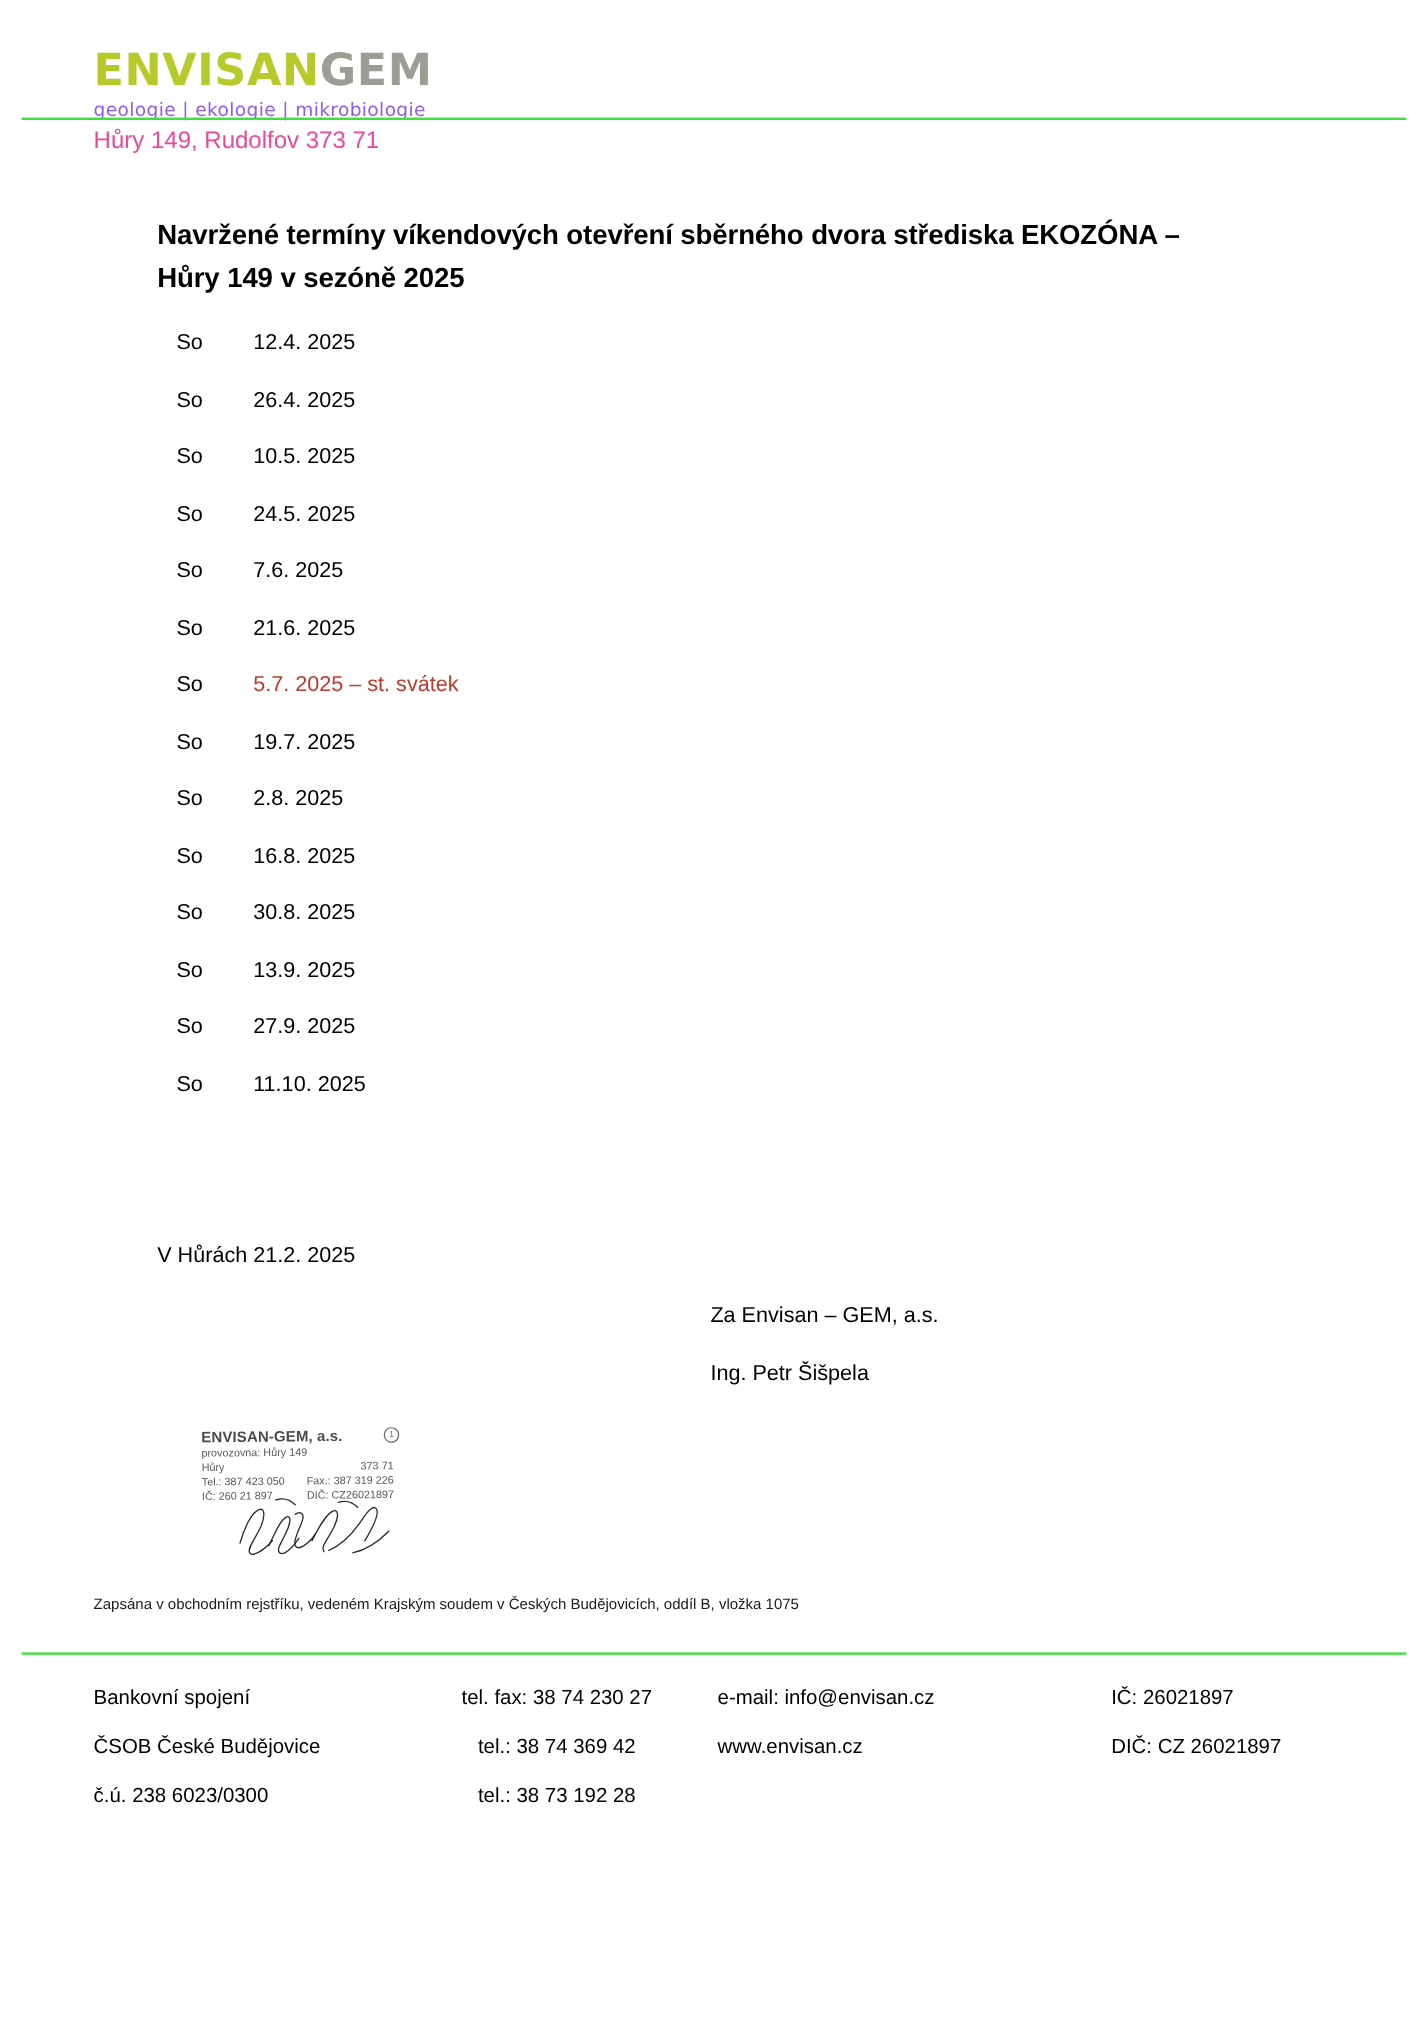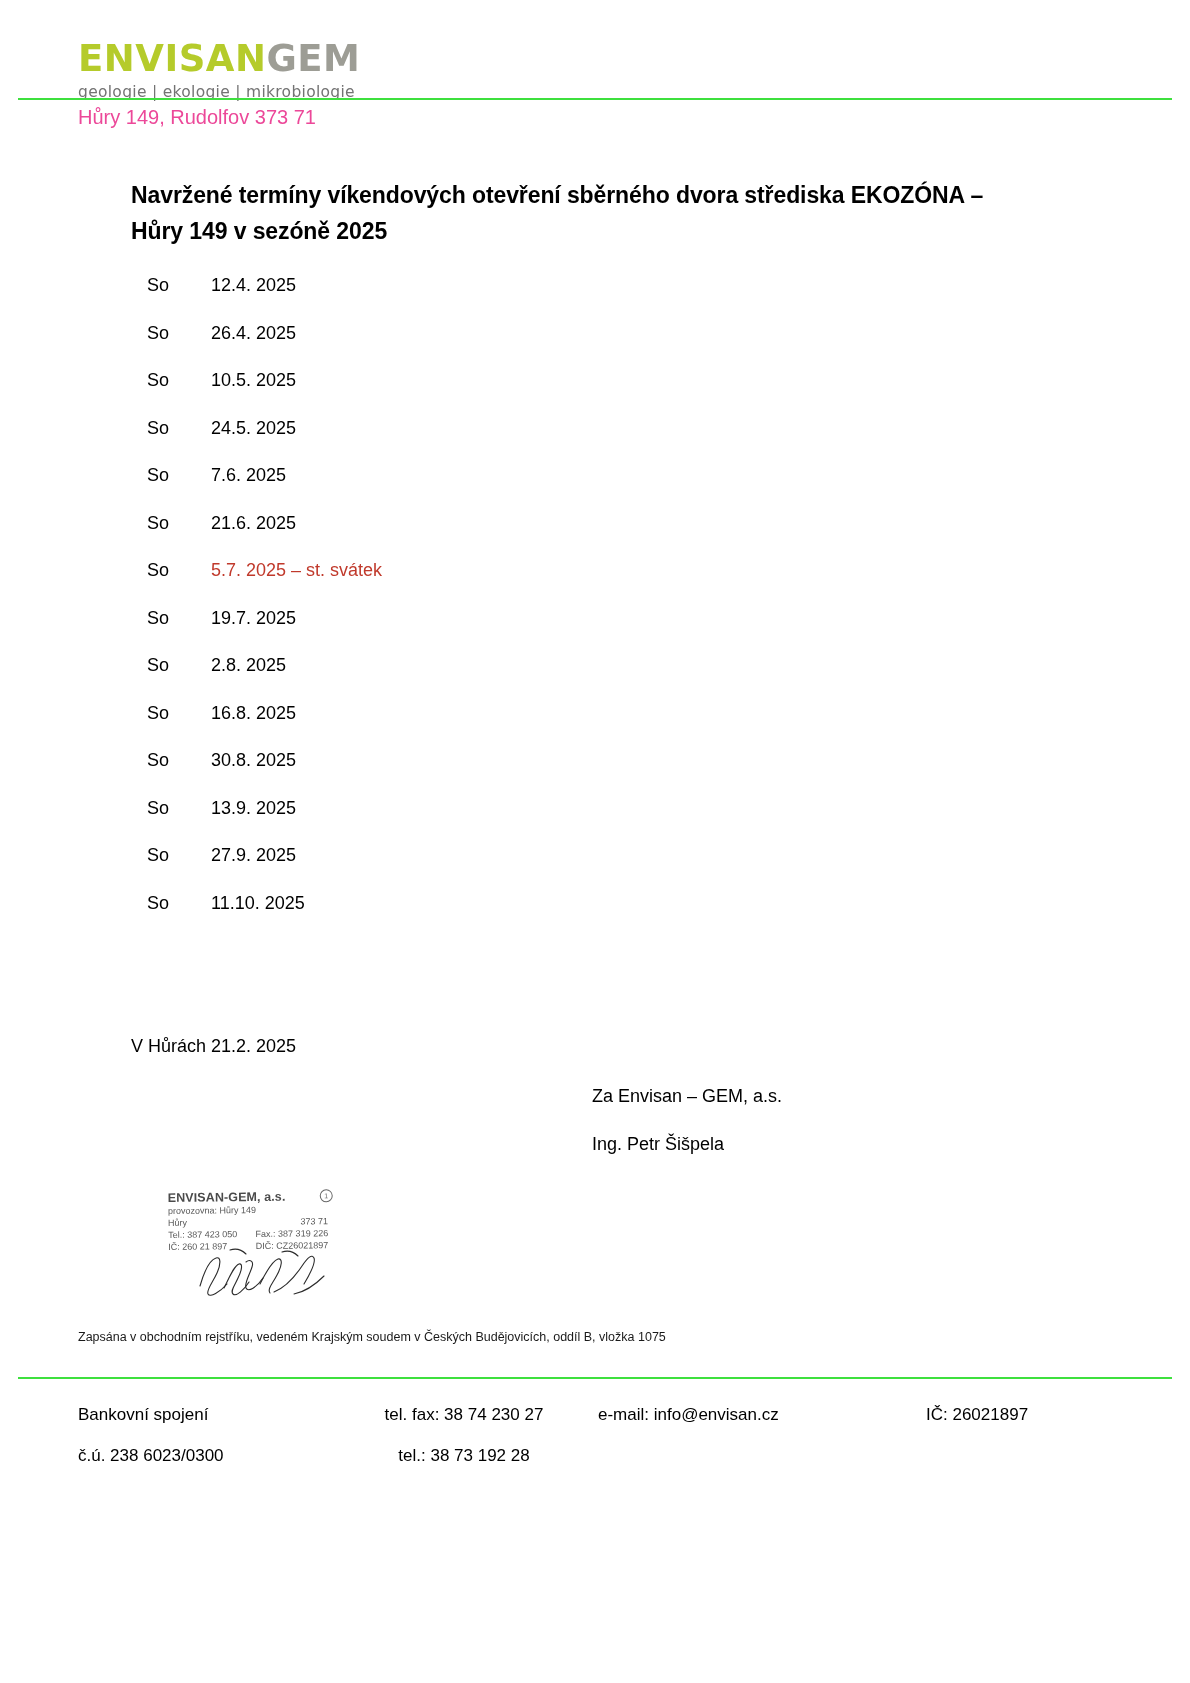--- a/index.html
+++ b/index.html
@@ -38,21 +38,21 @@
     font-weight: 700;
     letter-spacing: 0.5px;
     line-height: 1;
     white-space: nowrap;
   }
   .logo-envisan { color: #b5cb2b; }
   .logo-gem { color: #9d9d95; }
   .logo-tagline {
     font-family: "DejaVu Sans", sans-serif;
     font-size: 15.5px;
-    color: #737373;
+    color: #8b5cf6;
     letter-spacing: 0.3px;
     margin-top: 6px;
     white-space: nowrap;
   }
   .rule-top {
     position: absolute;
     left: 18px;
     top: 98px;
     width: 1154px;
     height: 2px;
@@ -340,20 +340,26 @@
   <div class="rule-bottom"></div>
 
   <div class="footer" id="footer">
       <div class="footer-row">
         <div class="footer-cell fc1">Bankovní spojení</div>
         <div class="footer-cell fc2">tel.  fax: 38 74 230 27</div>
         <div class="footer-cell fc3">e-mail: info@envisan.cz</div>
         <div class="footer-cell fc4">IČ: 26021897</div>
       </div>
       <div class="footer-row">
+        <div class="footer-cell fc1">ČSOB České Budějovice</div>
+        <div class="footer-cell fc2">tel.: 38 74 369 42</div>
+        <div class="footer-cell fc3">www.envisan.cz</div>
+        <div class="footer-cell fc4">DIČ: CZ 26021897</div>
+      </div>
+      <div class="footer-row">
         <div class="footer-cell fc1">č.ú. 238 6023/0300</div>
         <div class="footer-cell fc2">tel.: 38 73 192 28</div>
         <div class="footer-cell fc3"></div>
         <div class="footer-cell fc4"></div>
       </div>
     </div>
 
 </div>
 
 </body></html>

